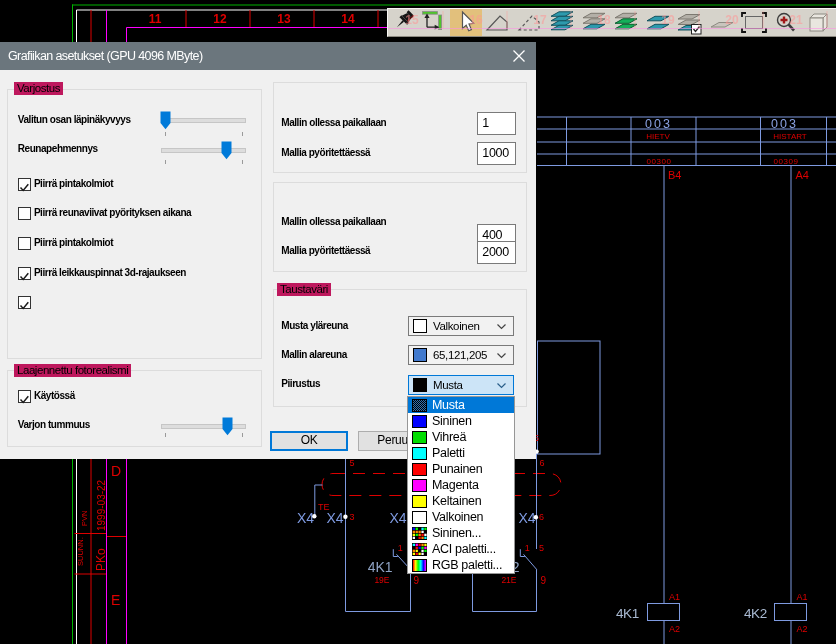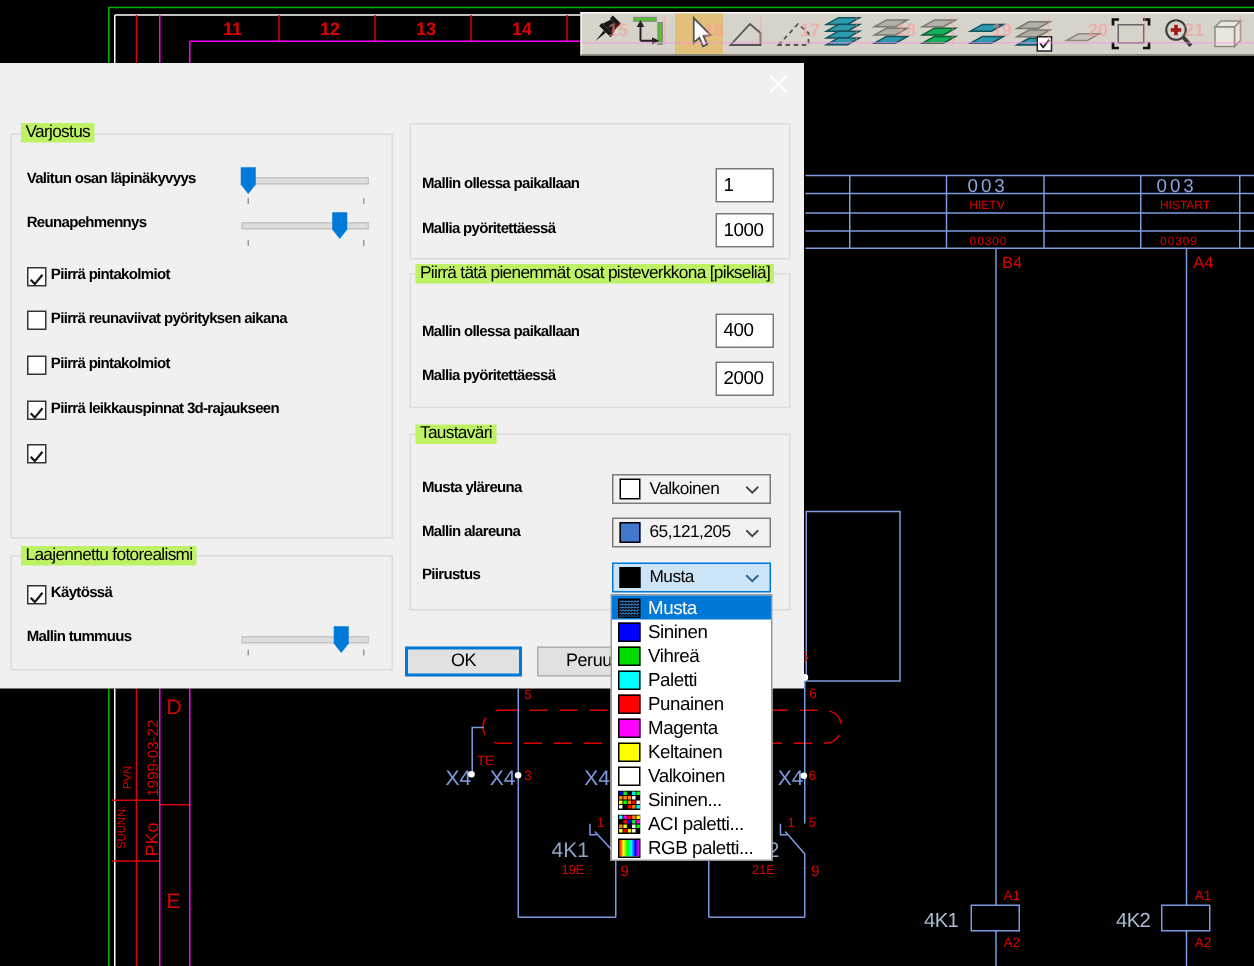--- a/index.html
+++ b/index.html
@@ -4,21 +4,21 @@
 <style>
   html,body{margin:0;padding:0;background:#000;}
   #stage{position:relative;width:836px;height:644px;background:#000;overflow:hidden;
          font-family:"Liberation Sans",sans-serif;}
   .abs{position:absolute;}
   
   #dlg{position:absolute;left:0;top:42px;width:536px;height:417px;background:#f0f0f0;}
   #dlgtitle{position:absolute;left:0;top:0;width:536px;height:28px;background:#6b767d;
             color:#fff;font-size:12.5px;letter-spacing:-0.6px;line-height:28px;padding-left:8px;box-sizing:border-box;}
   .grp{position:absolute;border:1px solid #dcdcdc;}
-  .grplab{position:absolute;background:#bef264;padding:0 3px;font-size:11.5px;letter-spacing:-0.45px;color:#000;line-height:13px;white-space:nowrap;}
+  .grplab{position:absolute;background:#be185d;padding:0 3px;font-size:11.5px;letter-spacing:-0.45px;color:#000;line-height:13px;white-space:nowrap;}
   .lab{position:absolute;font-size:10px;letter-spacing:-0.45px;color:#000;white-space:nowrap;font-weight:bold;}
   .cb{position:absolute;width:13px;height:13px;background:#fff;border:1px solid #333;box-sizing:border-box;}
   .track{position:absolute;height:3px;background:#ddd;border:1px solid #c6c6c6;}
   .thumb{position:absolute;width:11px;height:19px;}
   .tick{position:absolute;width:1px;height:4px;background:#9a9a9a;}
   .inp{position:absolute;width:39px;height:23px;background:#fff;border:1px solid #7a7a7a;
        box-sizing:border-box;font-size:12.5px;letter-spacing:-0.3px;line-height:21px;padding-left:4px;color:#000;}
   .combo{position:absolute;left:408px;width:106px;height:20px;background:#f2f2f2;
          border:1px solid #7a7a7a;box-sizing:border-box;}
   .combo .sw{position:absolute;left:4px;top:2px;width:14px;height:14px;border:1px solid #000;box-sizing:border-box;}
@@ -269,31 +269,31 @@
           <text x="152" y="15">17</text>
         <text x="216" y="15">18</text>
           <text x="280" y="15">19</text>
           <text x="344" y="15">20</text>
         <text x="408" y="15">21</text>
       </g>
     </svg>
   </div>
 
   <div id="dlg">
+    <div id="dlgtitle">Grafiikan asetukset (GPU 4096 MByte)</div>
     <svg class="abs" style="left:511px;top:8px" width="16" height="12" viewBox="0 0 16 12">
       <path d="M2.5,0.5 L13.5,11.5 M13.5,0.5 L2.5,11.5" stroke="#fff" stroke-width="1.3"></path>
     </svg>
 
     <div class="grp" style="left:7px;top:46.6px;width:252.5px;height:268.9px"></div>
     <div class="grplab" style="left:14px;top:40px">Varjostus</div>
     <div class="grp" style="left:7px;top:328.3px;width:252.5px;height:74.4px"></div>
     <div class="grplab" style="left:14px;top:322px">Laajennettu fotorealismi</div>
     <div class="grp" style="left:272.6px;top:40.3px;width:252.9px;height:88.7px"></div>
     <div class="grp" style="left:272.6px;top:140.2px;width:252.9px;height:87.5px"></div>
-    <div class="grplab" style="left:277px;top:134px">Piirrä tätä pienemmät osat pisteverkkona [pikseliä]</div>
     <div class="grp" style="left:272.6px;top:247px;width:252.9px;height:116px"></div>
     <div class="grplab" style="left:277px;top:241px">Taustaväri</div>
 
     <div class="lab" style="left:17.8px;top:71.6px">Valitun osan läpinäkyvyys</div>
     <div class="track" style="left:160.5px;top:76px;width:83px"></div>
     <svg class="thumb" style="left:160px;top:68.5px" width="11" height="19" viewBox="0 0 11 19">
       <path d="M0.5,0.5 H10.5 V12 L5.5,18.3 L0.5,12 Z" fill="#007ad9"></path>
     </svg>
     <div class="tick" style="left:164.7px;top:89.5px"></div>
     <div class="tick" style="left:241.6px;top:89.5px"></div>
@@ -319,35 +319,35 @@
         </svg></div>
     <div class="lab" style="left:33.9px;top:224.6px">Piirrä leikkauspinnat 3d-rajaukseen</div>
     <div class="cb" style="left:17.5px;top:253.6px"><svg width="11" height="11" viewBox="0 0 11 11">
           <path d="M1.5,5.5 L4.2,8.4 L9.3,2.2" fill="none" stroke="#1a1a1a" stroke-width="1.5"></path>
         </svg></div>
 
     <div class="cb" style="left:17.5px;top:347.7px"><svg width="11" height="11" viewBox="0 0 11 11">
           <path d="M1.5,5.5 L4.2,8.4 L9.3,2.2" fill="none" stroke="#1a1a1a" stroke-width="1.5"></path>
         </svg></div>
     <div class="lab" style="left:33.9px;top:347.7px">Käytössä</div>
-    <div class="lab" style="left:17.8px;top:376.8px">Mallin tummuus</div>
+    <div class="lab" style="left:17.8px;top:376.8px">Varjon tummuus</div>
     <div class="track" style="left:160.5px;top:382px;width:83px"></div>
     <svg class="thumb" style="left:222px;top:374.5px" width="11" height="19" viewBox="0 0 11 19">
       <path d="M0.5,0.5 H10.5 V12 L5.5,18.3 L0.5,12 Z" fill="#007ad9"></path>
     </svg>
     <div class="tick" style="left:164.7px;top:391px"></div>
     <div class="tick" style="left:241.6px;top:391px"></div>
 
     <div class="lab" style="left:281.3px;top:75.3px">Mallin ollessa paikallaan</div>
     <div class="inp" style="left:477.3px;top:70px">1</div>
     <div class="lab" style="left:281.3px;top:105.3px">Mallia pyöritettäessä</div>
     <div class="inp" style="left:477.3px;top:99.9px">1000</div>
 
     <div class="lab" style="left:281.3px;top:173.6px">Mallin ollessa paikallaan</div>
-    <div class="inp" style="left:477.3px;top:167px">400</div>
+    <div class="inp" style="left:477.3px;top:182px">400</div>
     <div class="lab" style="left:281.3px;top:203.2px">Mallia pyöritettäessä</div>
     <div class="inp" style="left:477.3px;top:199px">2000</div>
 
     <div class="lab" style="left:281.3px;top:277.5px">Musta yläreuna</div>
     <div class="combo" style="top:273.5px">
       <div class="sw" style="background:#fff"></div>
         <div class="ct">Valkoinen</div>
       <svg class="abs" style="left:88px;top:7px" width="9" height="6" viewBox="0 0 9 6">
           <path d="M0.5,0.5 L4.5,4.5 L8.5,0.5" fill="none" stroke="#444" stroke-width="1.2"></path>
         </svg>

